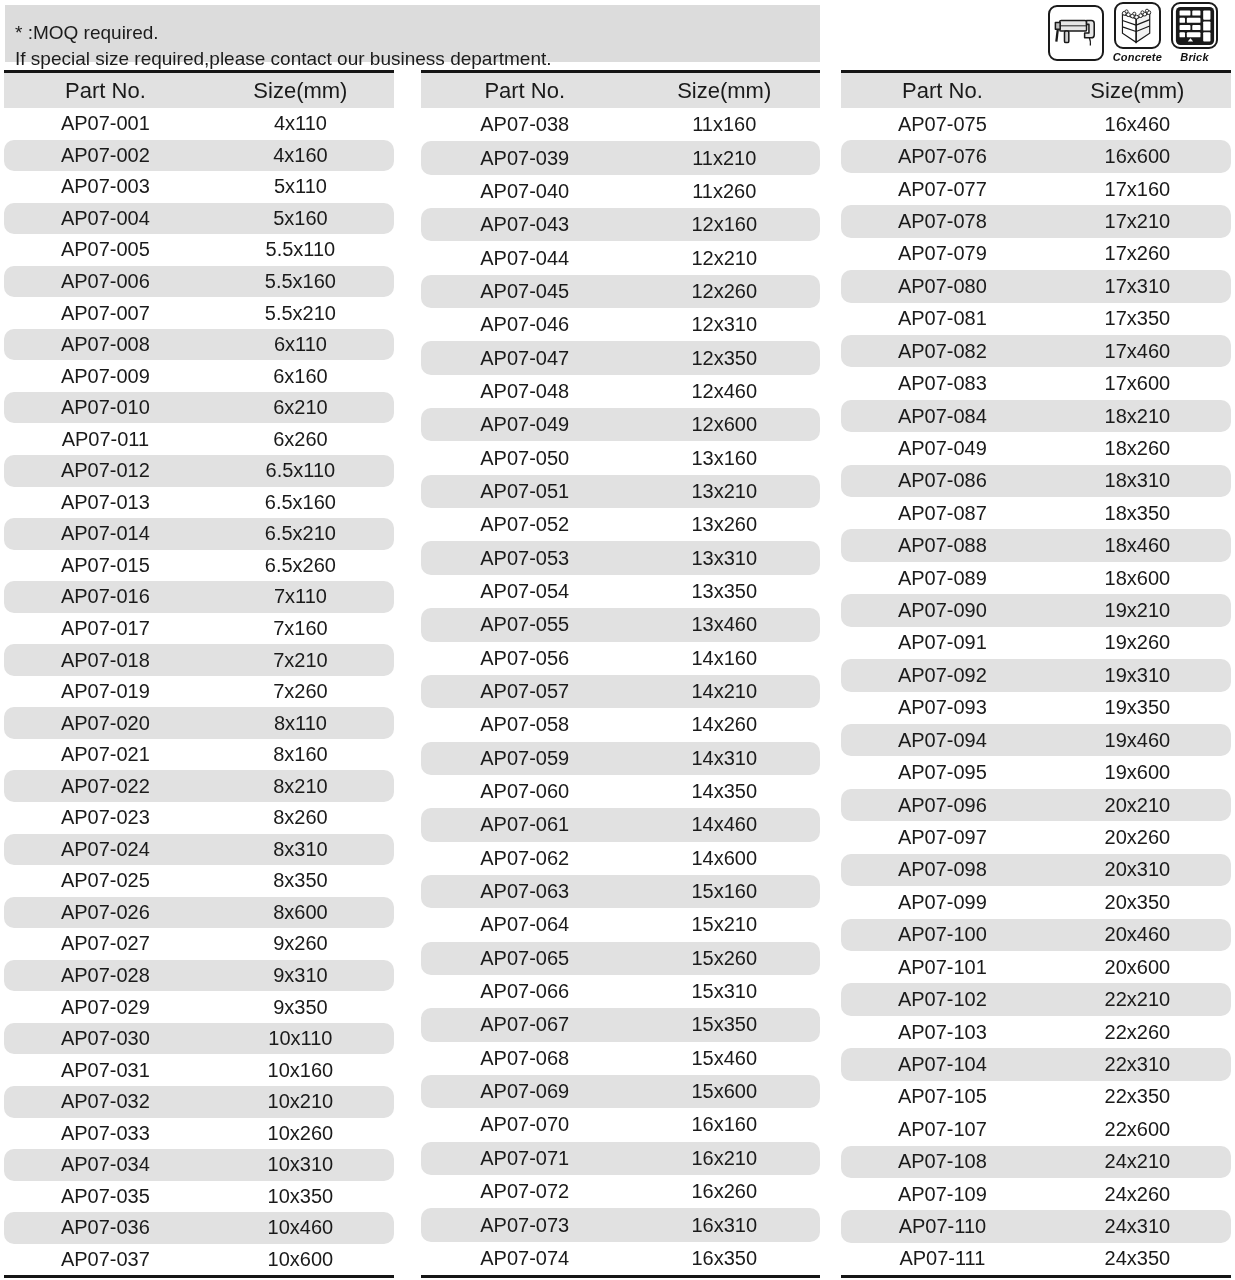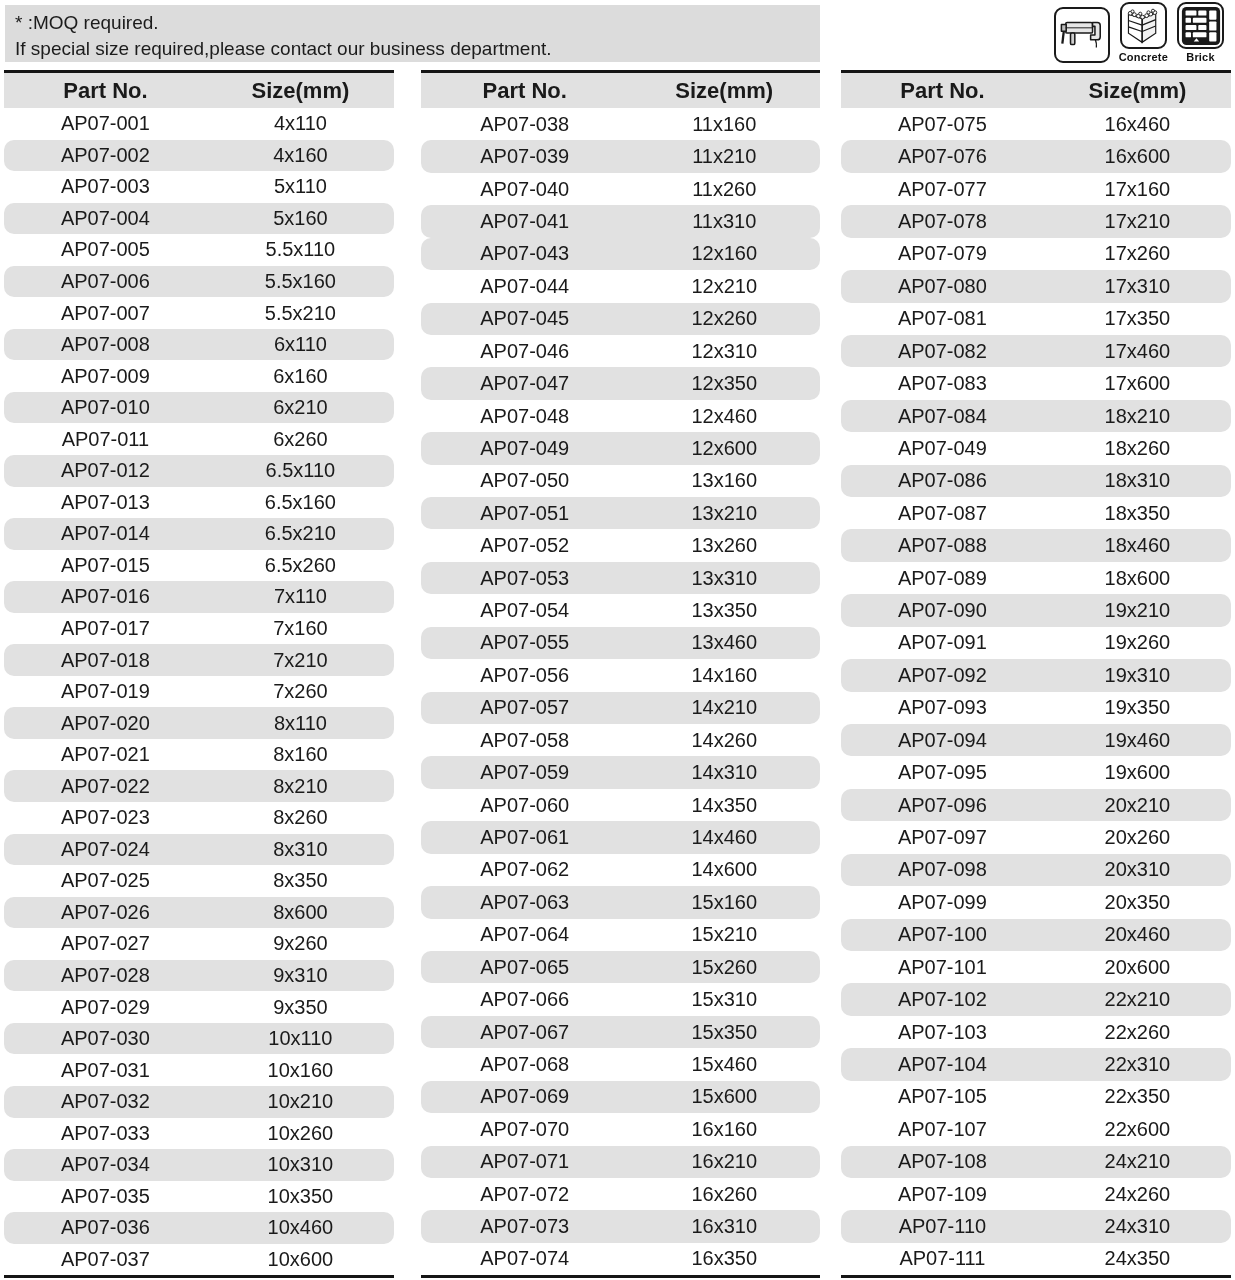--- a/index.html
+++ b/index.html
@@ -10,28 +10,28 @@
     color: #1a1a1a;
     position: relative;
     overflow: hidden;
   }
   
   .banner {
     position: absolute; left: 5px; top: 5px;
     width: 815px; height: 57px;
     background: #dcdcdc;
     box-sizing: border-box;
-    padding: 5px 10px 0 10px;
+    padding: 15px 10px 0 10px;
     font-size: 19px; line-height: 26px;
     color: #1c1c1c;
   }
   
   .icons {
-    position: absolute; top: 2px; right: 11px;
-    display: flex; gap: 9px; align-items: flex-end;
+    position: absolute; top: 2px; right: 17px;
+    display: flex; gap: 9px; align-items: center; font-style: italic;
   }
   .icon-col { display: flex; flex-direction: column; align-items: center; }
   .icon-box {
     width: 47px; height: 47px;
     border: 2.5px solid #1a1a1a; border-radius: 9px;
     box-sizing: border-box; background: #fff;
     display: flex; align-items: center; justify-content: center;
     overflow: hidden;
   }
   .icon-box.big { width: 56px; height: 56px; }
@@ -48,21 +48,21 @@
     border-bottom: 3px solid #151515;
     display: flex; flex-direction: column;
   }
   .tbl-1 { left: 4px;   width: 390px; }
   .tbl-2 { left: 421px; width: 399px; }
   .tbl-3 { left: 841px; width: 390px; }
   .thead {
     height: 35px; flex: none;
     background: #e1e1e1;
     display: flex; align-items: center;
-    font-weight: bold; font-size: 22px;
+    font-weight: normal; font-size: 22px;
   }
   .trow {
     flex: 1 1 auto;
     display: flex; align-items: center;
     font-size: 20px;
     background: #ffffff;
   }
   .trow.alt { background: #e1e1e1; border-radius: 10px; }
   .c1 { width: 52%; text-align: center; }
   .c2 { width: 48%; text-align: center; }
@@ -309,24 +309,20 @@
     </div>
     <div class="trow alt">
       <div class="c1">AP07-039</div>
       <div class="c2">11x210</div>
     </div>
     <div class="trow">
       <div class="c1">AP07-040</div>
       <div class="c2">11x260</div>
     </div>
     <div class="trow alt">
-      <div class="c1">AP07-041</div>
-      <div class="c2">11x310</div>
-    </div>
-    <div class="trow alt">
       <div class="c1">AP07-043</div>
       <div class="c2">12x160</div>
     </div>
     <div class="trow">
       <div class="c1">AP07-044</div>
       <div class="c2">12x210</div>
     </div>
     <div class="trow alt">
       <div class="c1">AP07-045</div>
       <div class="c2">12x260</div>

